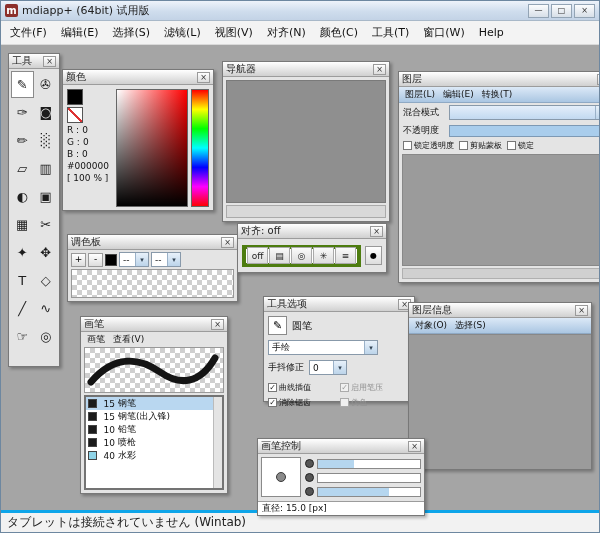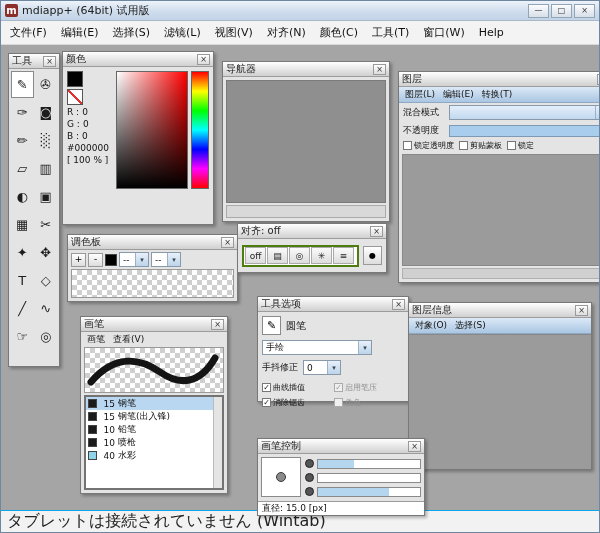--- a/index.html
+++ b/index.html
@@ -17,22 +17,22 @@
   .win-btns { display:flex; gap:2px; }
   .win-btn { width:21px; height:14px; font-size:8px; line-height:1; border:1px solid #93a4b5;
              background:linear-gradient(#fbfcfd,#d7dfe8); color:#333; padding:0; font-family:inherit; }
 
   .menubar { flex:0 0 19px; background:#f3f3f3; border-bottom:1px solid #d9d9d9;
              display:flex; align-items:center; padding:0 2px; }
   .menu-item { font-size:11px; padding:4px 7px; color:#111; white-space:nowrap; }
 
   .workarea { flex:1; background:#a5a5a5; position:relative; min-height:0; }
 
-  .statusbar { flex:0 0 22px; background:#f2f2f2; border-top:1px solid #0ea5e9;
-               display:flex; align-items:center; padding:0 6px; font-size:16px; color:#222; }
+  .statusbar { flex:0 0 22px; background:#f2f2f2; border-top:3px solid #0ea5e9;
+               display:flex; align-items:center; padding:0 6px; font-size:12px; color:#222; }
 
   .panel { position:absolute; background:#e4e4e4; border:1px solid #787878;
            box-shadow:2px 2px 3px rgba(0,0,0,.28); display:flex; flex-direction:column; }
   .ptitle { flex:0 0 14px; background:linear-gradient(#ffffff,#d0d0d0); border-bottom:1px solid #9c9c9c;
             display:flex; align-items:center; justify-content:space-between; padding:0 3px; }
   .ptext { font-size:10px; color:#222; white-space:nowrap; }
   .pclose { width:13px; height:11px; border:1px solid #9a9a9a; background:linear-gradient(#fff,#ddd);
             font-size:8px; line-height:9px; text-align:center; color:#333; }
   .pbody { flex:1; display:flex; flex-direction:column; min-height:0; }
 
@@ -84,21 +84,21 @@
   .bottom-strip { flex:0 0 11px; background:#d0d0d0; margin:2px 3px 3px 3px; border:1px solid #b0b0b0; }
 
   .pal-toolbar { display:flex; align-items:center; gap:2px; padding:2px 3px; }
   .pal-btn { width:15px; height:14px; border:1px solid #999; background:linear-gradient(#fff,#ddd);
              font-size:9px; line-height:1; text-align:center; padding:0; font-family:inherit; }
   .pal-swatch { width:12px; height:12px; border:1px solid #444; }
   .pal-dd { width:30px; }
   .pal-grid { flex:1; margin:0 3px 3px 3px; border:1px solid #999; }
 
   .align-body { flex-direction:row !important; align-items:center; gap:4px; padding:4px; }
-  .align-strip { flex:1; display:flex; align-items:center; gap:1px; border:2px solid #4d7c0f; background:#fff; padding:1px; height:22px; }
+  .align-strip { flex:1; display:flex; align-items:center; gap:1px; border:4px solid #4d7c0f; background:#fff; padding:1px; height:22px; }
   .align-btn { height:17px; min-width:21px; display:flex; align-items:center; justify-content:center;
                font-size:9px; color:#222; border:1px solid #aaa; background:linear-gradient(#fafafa,#ddd); }
   .align-extra { width:19px; height:19px; border:1px solid #999; background:linear-gradient(#fff,#ddd);
                  font-size:8px; display:flex; align-items:center; justify-content:center; }
 
   .brush-preview { flex:0 0 46px; margin:0 3px; border:1px solid #999; overflow:hidden; }
   .brush-list { flex:1; background:#fff; border:2px solid #737373; margin:2px 3px 3px 3px; overflow:hidden;
                 display:flex; }
   .brush-rows { flex:1; display:flex; flex-direction:column; }
   .brush-row { display:flex; align-items:center; gap:3px; height:13px; padding:0 2px; font-size:9px; color:#111; }
@@ -222,21 +222,21 @@
             <div class="tool-btn">
               <span>☞</span>
             </div>
             <div class="tool-btn">
               <span>◎</span>
             </div>
           </div>
       </div>
     </div>
 
-    <div class="panel" style="left:61px;top:6px;width:152px;height:174px">
+    <div class="panel" style="left:61px;top:24px;width:152px;height:142px">
       <div class="ptitle">
         <span class="ptext">颜色</span>
         <span class="pclose">×</span>
       </div>
       <div class="pbody color-body">
         <div class="color-left">
           <span class="swatch16" id="fg-swatch" style="background: rgb(0, 0, 0);"></span>
           <span class="swatch16 bg-swatch"></span>
           <span class="rgbline">
               <span>R :</span>
@@ -391,21 +391,21 @@
                 <span class="brush-swatch" style="background: rgb(143, 212, 232);"></span>
                 <span class="brush-size">40</span>
                 <span class="brush-name">水彩</span>
               </div>
             </div>
           <div class="vscroll"></div>
         </div>
       </div>
     </div>
 
-    <div class="panel" style="left:256px;top:251px;width:152px;height:106px">
+    <div class="panel" style="left:262px;top:251px;width:152px;height:106px">
       <div class="ptitle">
         <span class="ptext">工具选项</span>
         <span class="pclose">×</span>
       </div>
       <div class="pbody to-body">
         <div class="to-row">
           <span class="icon-btn">✎</span>
           <span class="to-label">圆笔</span>
         </div>
         <div class="to-row">

